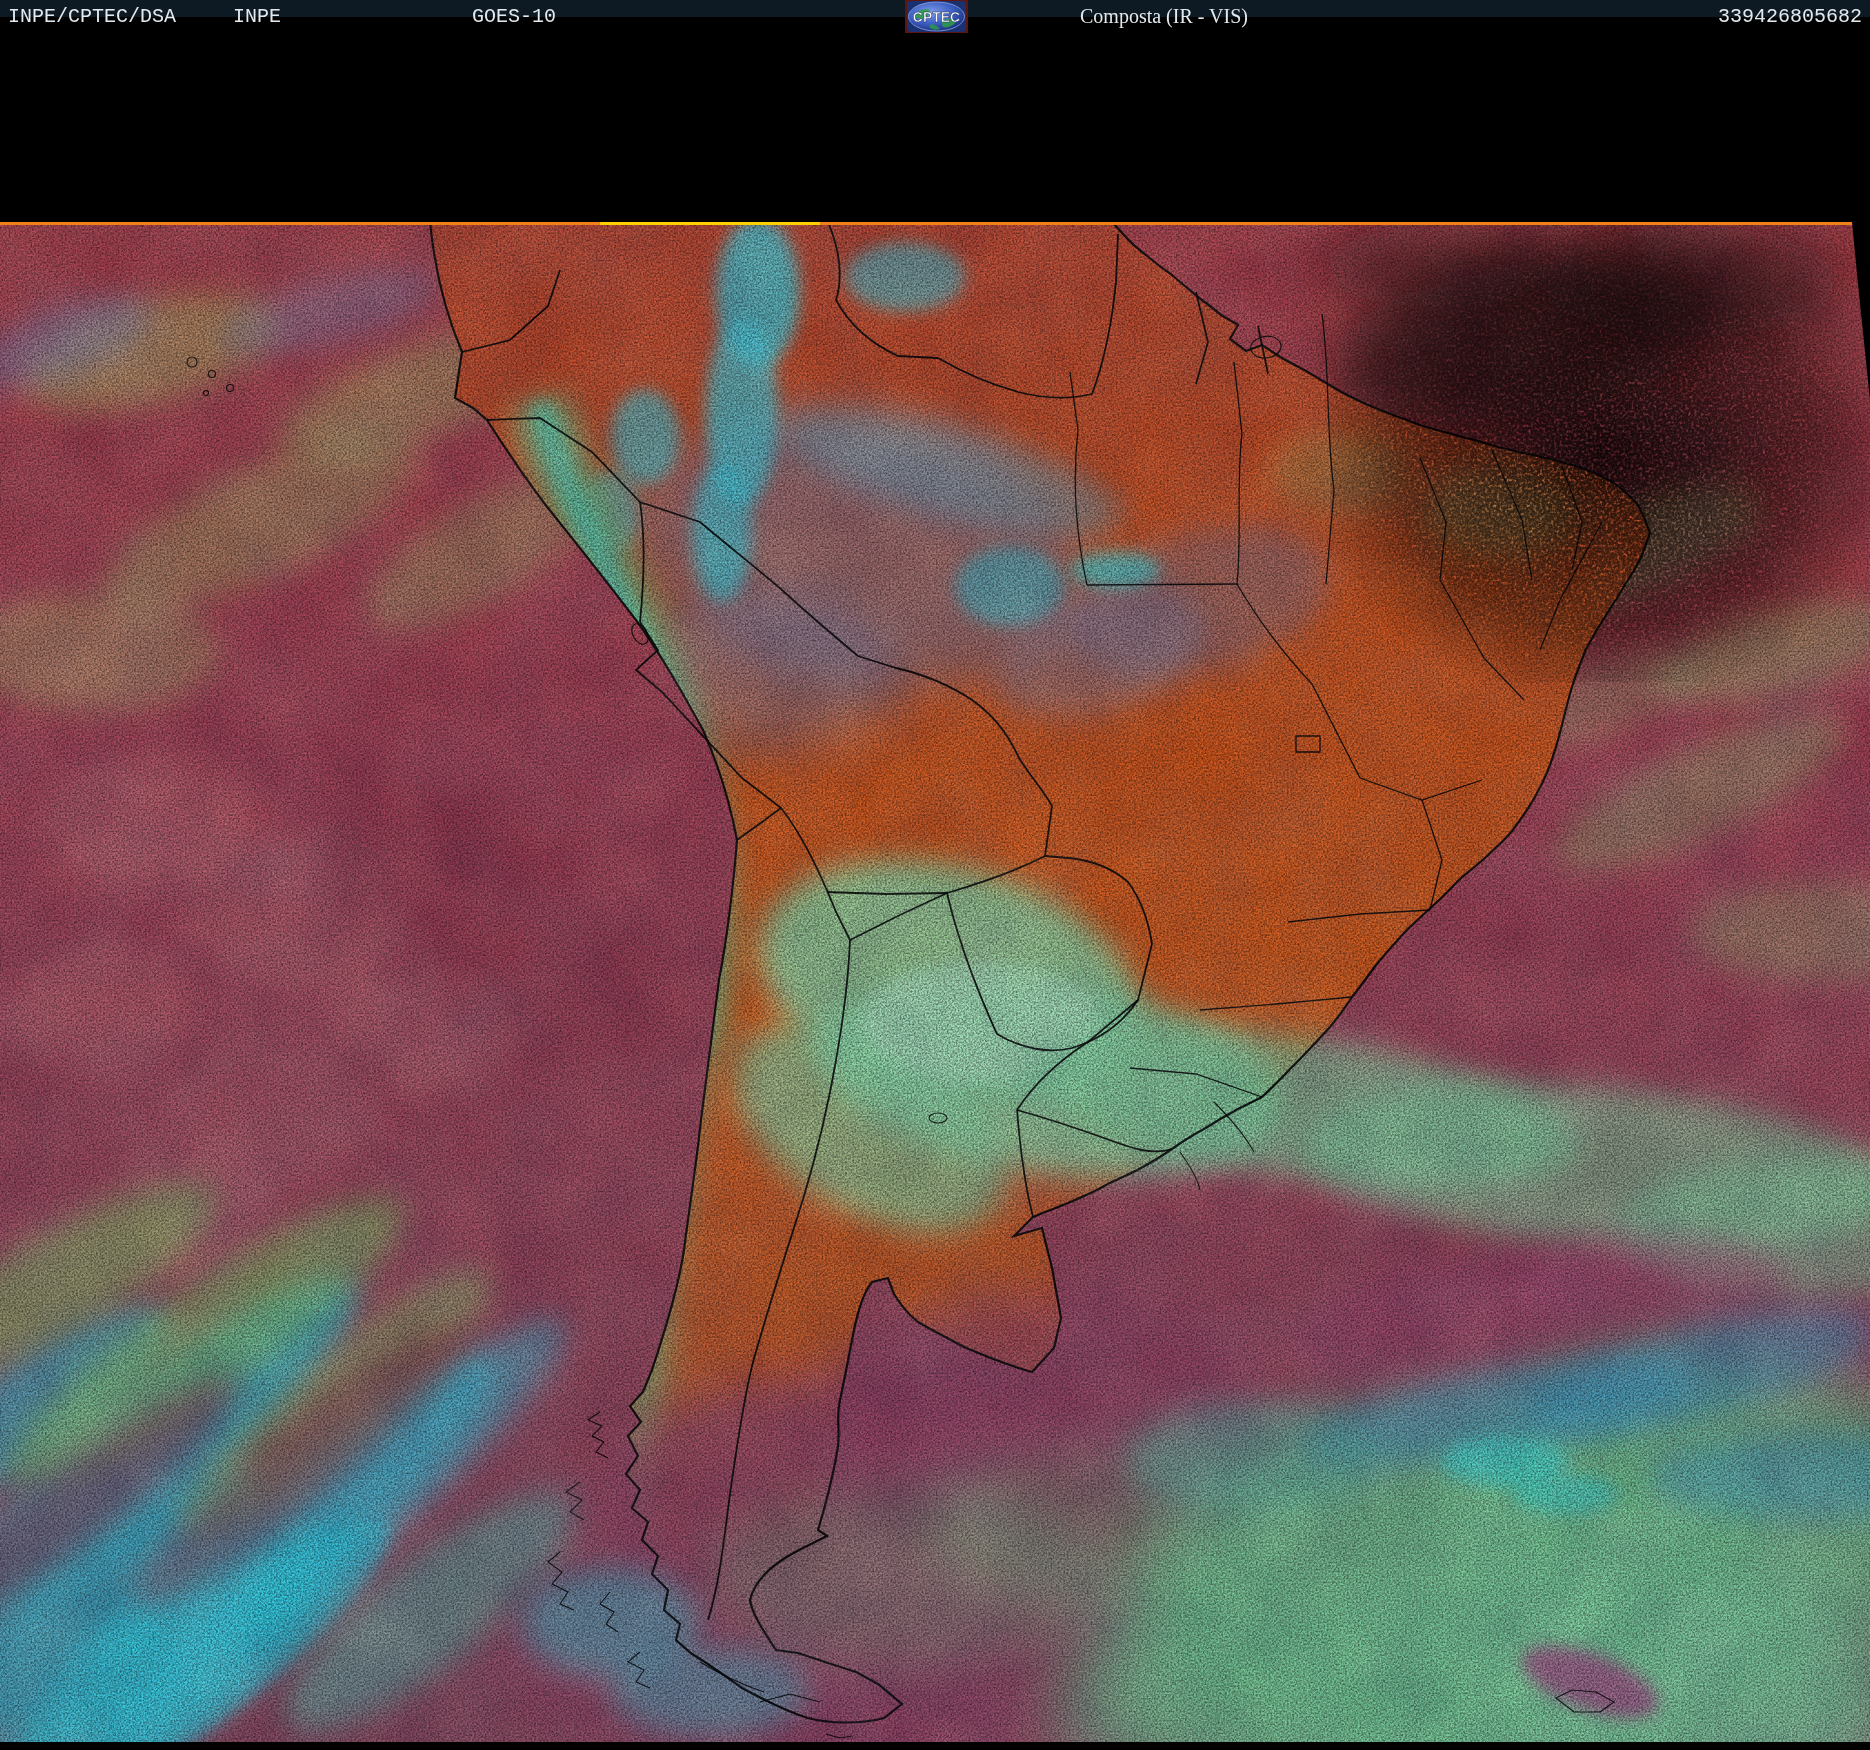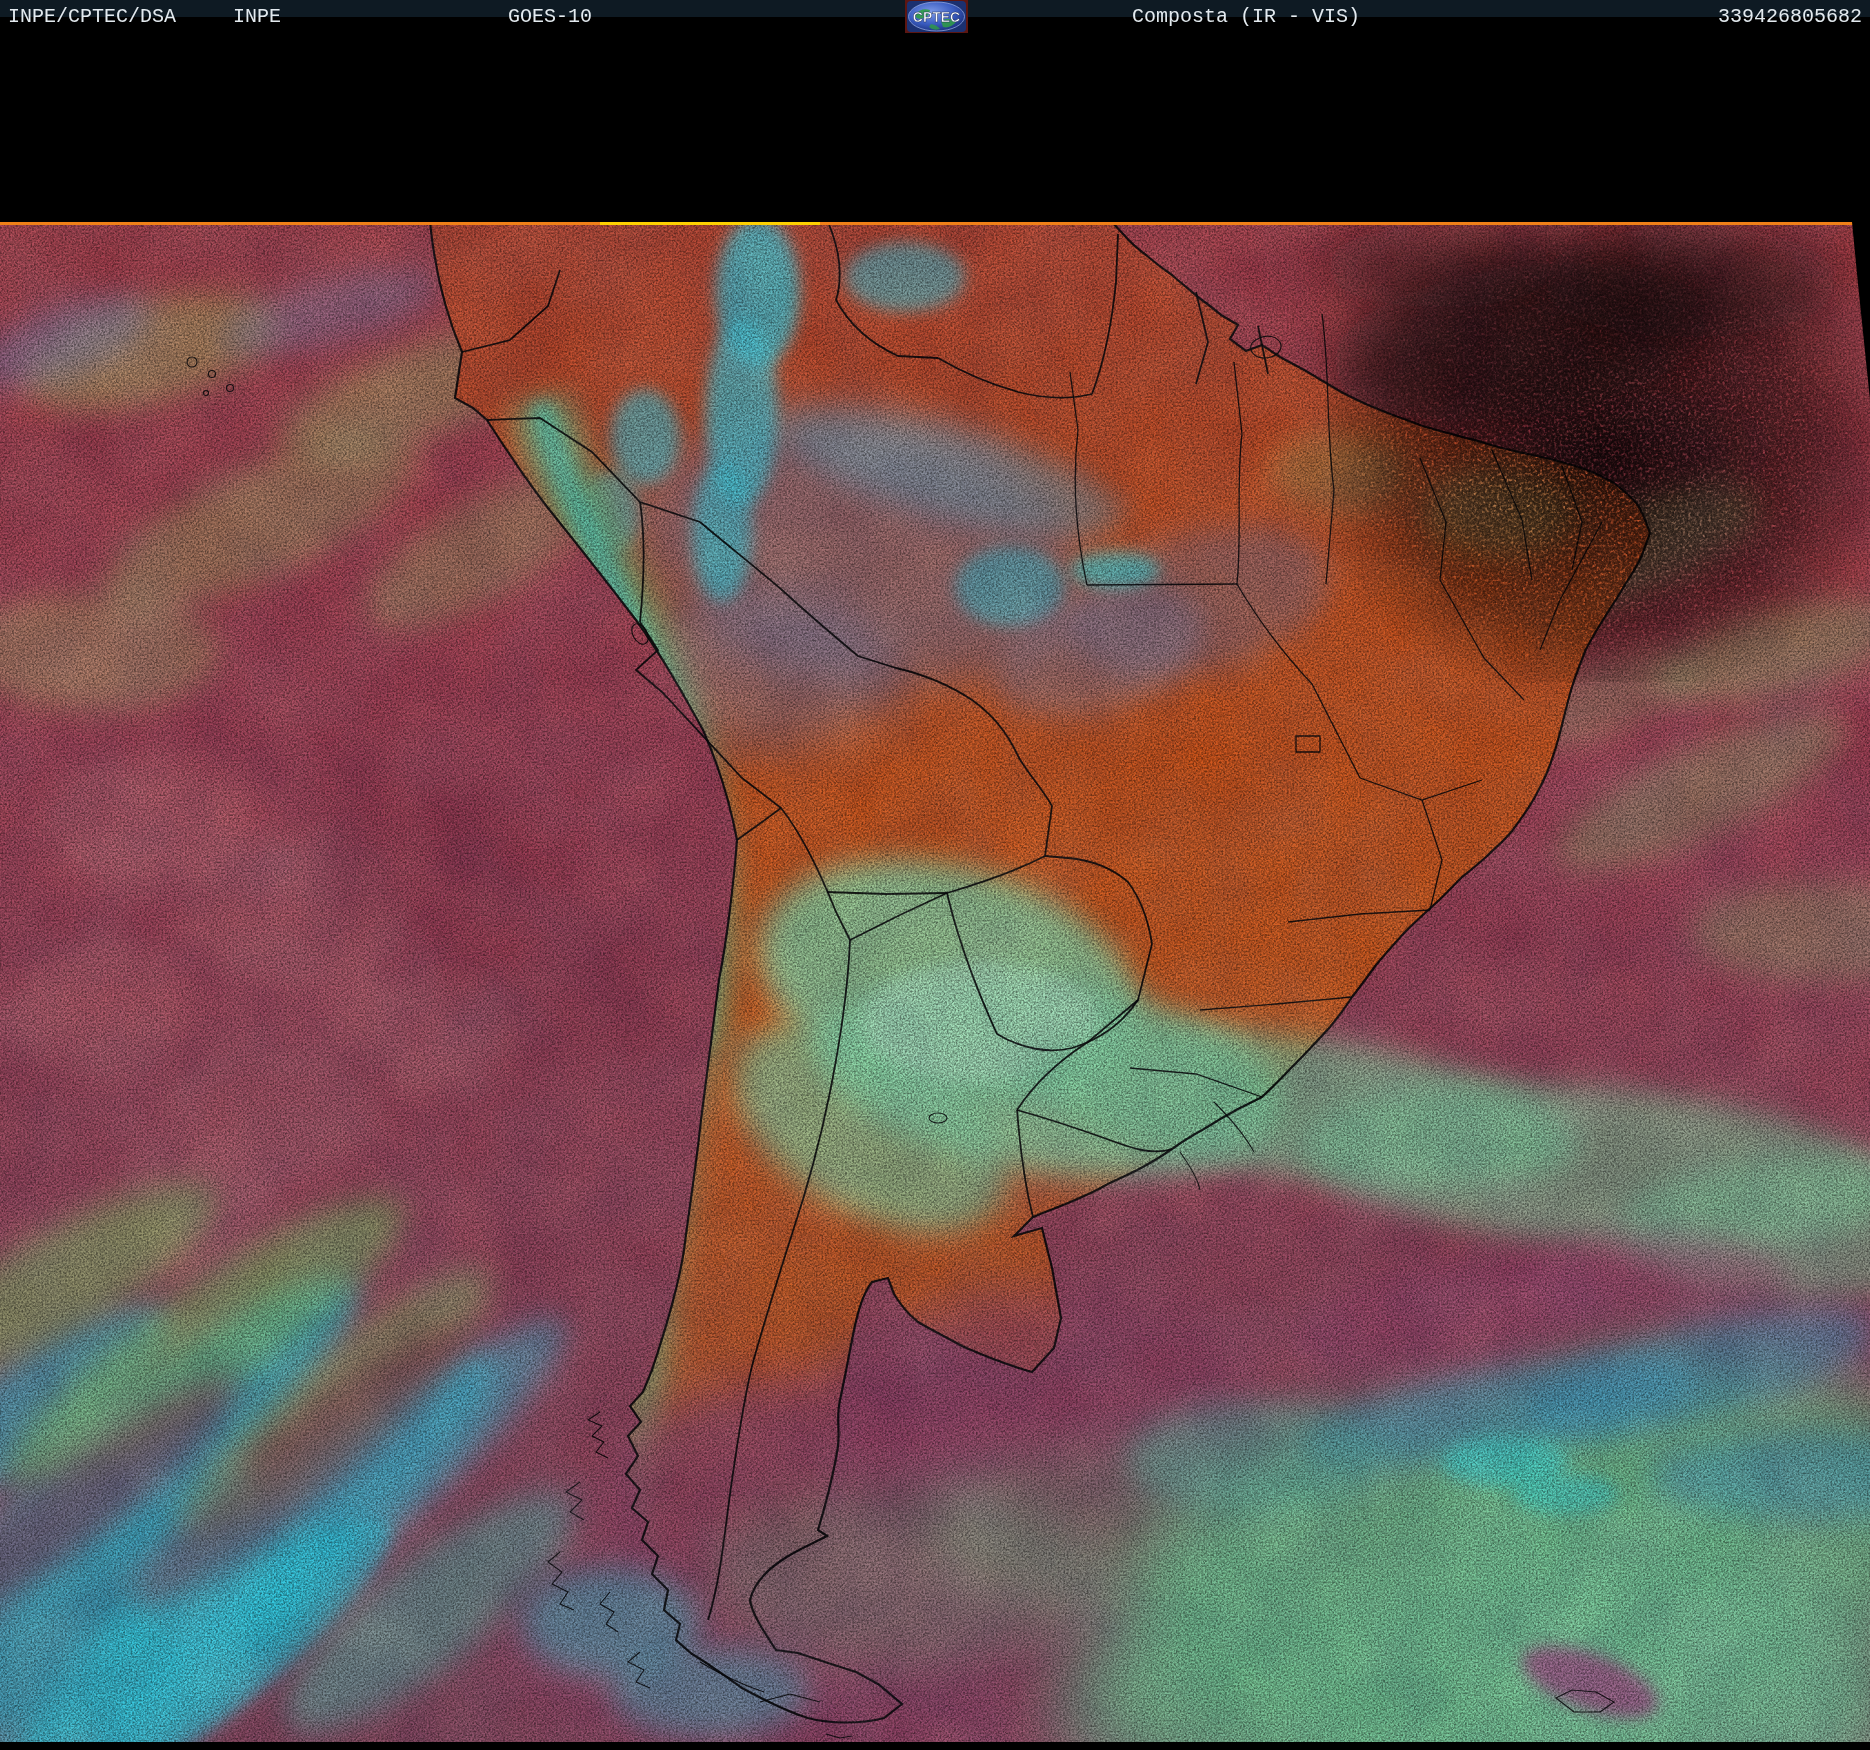--- a/index.html
+++ b/index.html
@@ -3,22 +3,22 @@
 <meta charset="utf-8">
 <style>
   html,body{margin:0;padding:0;background:#000;}
   .screen{position:relative;width:1870px;height:1750px;background:#000;overflow:hidden;
           font-family:"Liberation Mono","DejaVu Sans Mono",monospace;}
   .header{position:absolute;left:0;top:0;width:1870px;height:17px;background:#0e1a23;}
   .header span{position:absolute;top:0;height:33px;line-height:33px;font-size:20px;color:#e3eaef;
                white-space:pre;}
   .h-agency{left:8px;}
   .h-noaa{left:233px;}
-  .h-sat{left:508px;text-align:center;}
-  .h-product{left:1132px;}
+  .h-sat{left:472px;text-align:center;}
+  .h-product{left:1080px;font-family:Liberation Serif, serif;}
   .h-time{left:1718px;}
   .logo{position:absolute;left:905px;top:0;width:63px;height:33px;text-align:center;}
   .black-band{position:absolute;left:0;top:33px;width:1870px;height:189px;background:#000;}
   .mapwrap{position:absolute;left:0;top:222px;width:1870px;height:1520px;}
   svg{display:block;}
 </style>
 </head>
 <body>
 
 <div class="screen">

